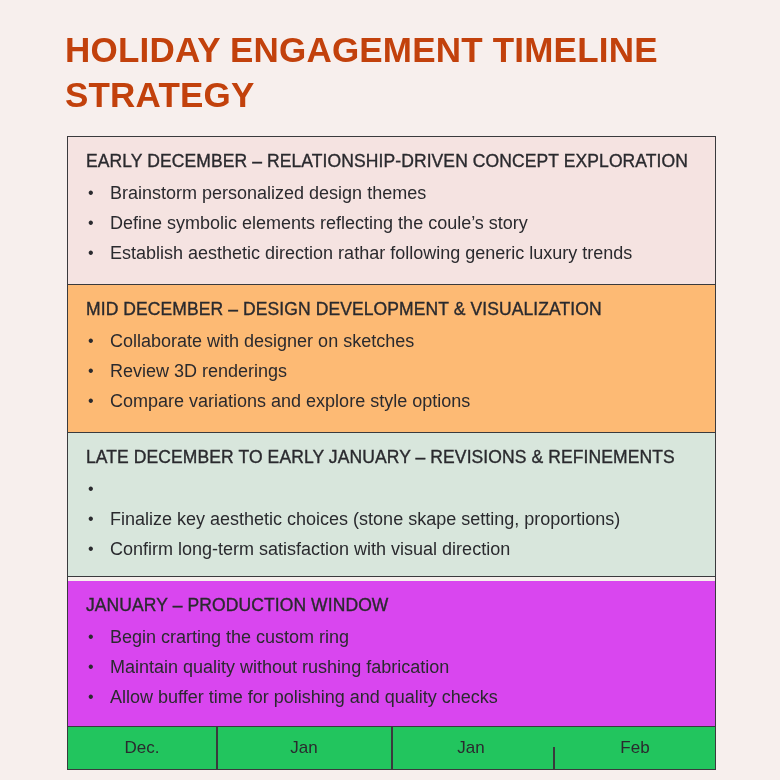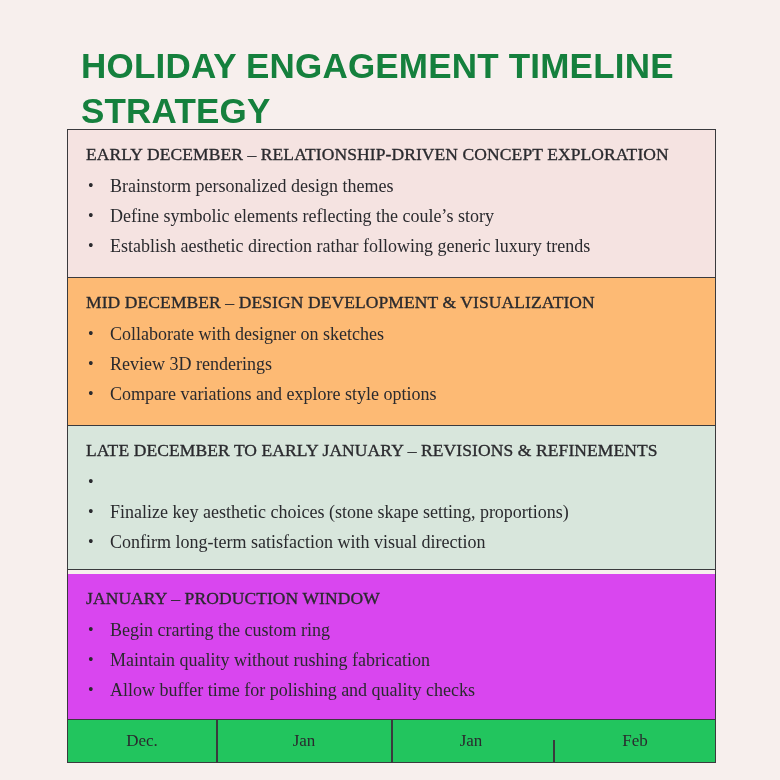--- a/index.html
+++ b/index.html
@@ -13,30 +13,29 @@
     }
     .title {
       position: absolute;
       left: 65px; top: 27px;
       width: 680px;
       font-family: "Liberation Sans", sans-serif;
       font-weight: bold;
       font-size: 35px;
       line-height: 45px;
       letter-spacing: 0.2px;
-      color: #15803d;
-      margin: 16px;
+      color: #c2410c;
+      margin: 0;
     }
     .board {
       position: absolute;
-      left: 67px; top: 129px;
+      left: 67px; top: 136px;
       width: 647px; height: 632px;
       border: 1.5px solid #3a3a3d;
       box-sizing: content-box;
-      font-family: Liberation Serif, serif;
     }
     .phase {
       position: absolute;
       left: 0; width: 647px;
       border-bottom: 1.5px solid #3a3a3d;
       box-sizing: border-box;
       padding: 14px 0 0 18px;
     }
     .phase-heading {
       font-size: 17.5px;

